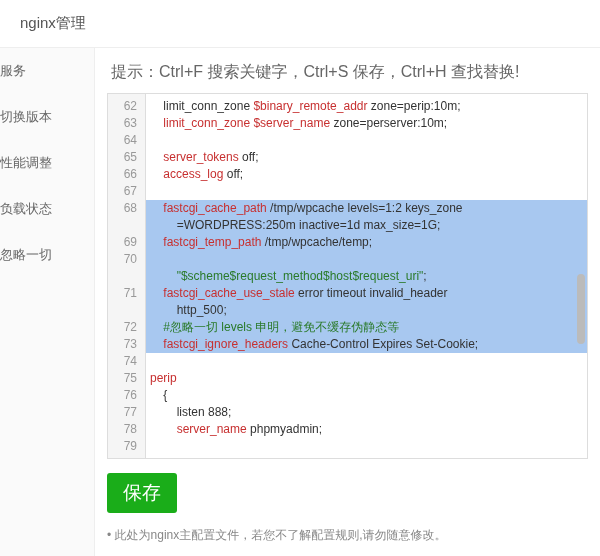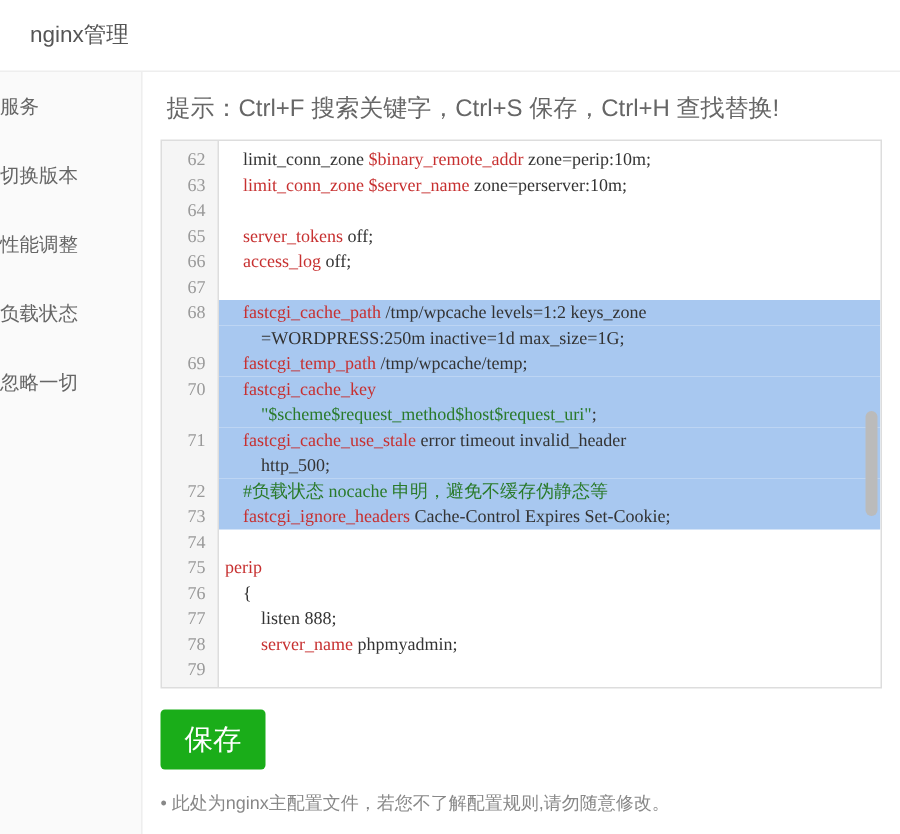--- a/index.html
+++ b/index.html
@@ -4,21 +4,21 @@
 <style>
 *{margin:0;padding:0;box-sizing:border-box}
 body{font-family:"Microsoft YaHei",Arial,sans-serif;font-size:13px;color:#333;background:#fff;width:600px;height:556px;overflow:hidden}
 .header{padding:14px 20px;font-size:15px;color:#555;border-bottom:1px solid #eee}
 .container{display:flex;height:calc(100% - 48px)}
 .sidebar{width:95px;background:#fafafa;border-right:1px solid #eee;display:flex;flex-direction:column}
 .sidebar-item{padding:14px 0;font-size:13px;color:#666;cursor:pointer}
 .sidebar-item.active{background:#eee;color:#333}
 .main{flex:1;display:flex;flex-direction:column;padding:8px 12px 12px 12px;position:relative}
 .hint{font-size:16px;color:#666;padding:6px 4px 10px 4px}
-.editor-wrap{border:1px solid #ddd;height:380px;display:flex;overflow:hidden;position:relative;font-family:Liberation Serif, serif;font-size:12px}
+.editor-wrap{border:1px solid #ddd;height:380px;display:flex;overflow:hidden;position:relative;font-family:Liberation Sans, sans-serif;font-size:12px}
 .gutter{background:#f5f5f5;color:#999;text-align:right;padding:4px 8px 4px 4px;border-right:1px solid #ddd;user-select:none;width:38px}
 .gutter div{height:17px;line-height:17px}
 .code{flex:1;padding:4px 0;overflow:hidden;position:relative}
 .line{height:17px;line-height:17px;white-space:pre;padding-left:4px}
 .line.sel{background:#a8c8f0}
 .fold{color:#ccc}
 .kw{color:#c73030}
 .str{color:#2a7a2a}
 .par{color:#333}
 .com{color:#2a7a2a}
@@ -68,25 +68,25 @@
       <div class="code" id="code">
           <div class="line"><span class="fold">    </span><span class="par">limit_conn_zone </span><span class="kw">$binary_remote_addr</span><span class="par"> zone=perip:10m;</span></div>
           <div class="line"><span class="fold">    </span><span class="kw">limit_conn_zone </span><span class="kw">$server_name</span><span class="par"> zone=perserver:10m;</span></div>
           <div class="line"><span class="par"></span></div>
           <div class="line"><span class="fold">    </span><span class="kw">server_tokens </span><span class="par">off;</span></div>
           <div class="line"><span class="fold">    </span><span class="kw">access_log </span><span class="par">off;</span></div>
           <div class="line"><span class="par"></span></div>
           <div class="line sel"><span class="fold">    </span><span class="kw">fastcgi_cache_path </span><span class="par">/tmp/wpcache levels=1:2 keys_zone</span></div>
           <div class="line sel"><span class="par">        =WORDPRESS:250m inactive=1d max_size=1G;</span></div>
           <div class="line sel"><span class="fold">    </span><span class="kw">fastcgi_temp_path </span><span class="par">/tmp/wpcache/temp;</span></div>
-          <div class="line sel"><span class="fold">    </span><span class="kw">fastcgi_cache_key </span></div>
+          <div class="line sel"><span class="fold">    </span></div>
           <div class="line sel"><span class="str">        "$scheme$request_method$host$request_uri"</span><span class="par">;</span></div>
           <div class="line sel"><span class="fold">    </span><span class="kw">fastcgi_cache_use_stale </span><span class="par">error timeout invalid_header </span></div>
           <div class="line sel"><span class="par">        http_500;</span></div>
-          <div class="line sel"><span class="fold">    </span><span class="com">#负载状态 nocache 申明，避免不缓存伪静态等</span></div>
+          <div class="line sel"><span class="fold">    </span><span class="com">#忽略一切 levels 申明，避免不缓存伪静态等</span></div>
           <div class="line sel"><span class="fold">    </span><span class="kw">fastcgi_ignore_headers </span><span class="par">Cache-Control Expires Set-Cookie;</span></div>
           <div class="line"><span class="par"></span></div>
           <div class="line"><span class="kw">perip</span></div>
           <div class="line"><span class="par">    {</span></div>
           <div class="line"><span class="par">        listen 888;</span></div>
           <div class="line"><span class="kw">        server_name </span><span class="par">phpmyadmin;</span></div>
           <div class="line"><span class="par"></span></div>
         </div>
       <div class="scrollbar"></div>
     </div>

